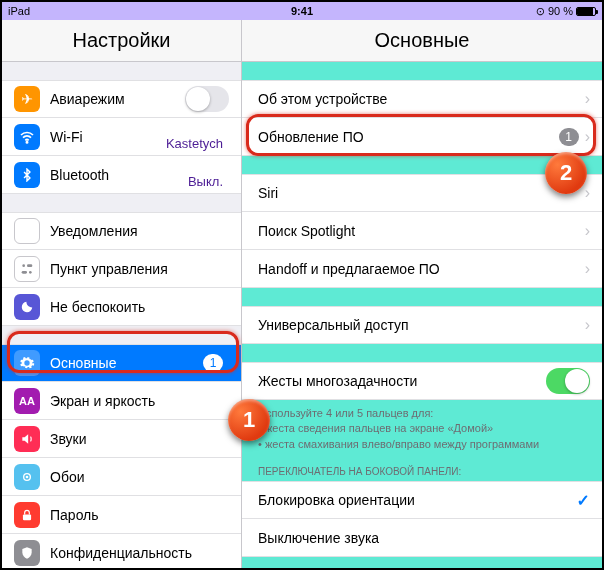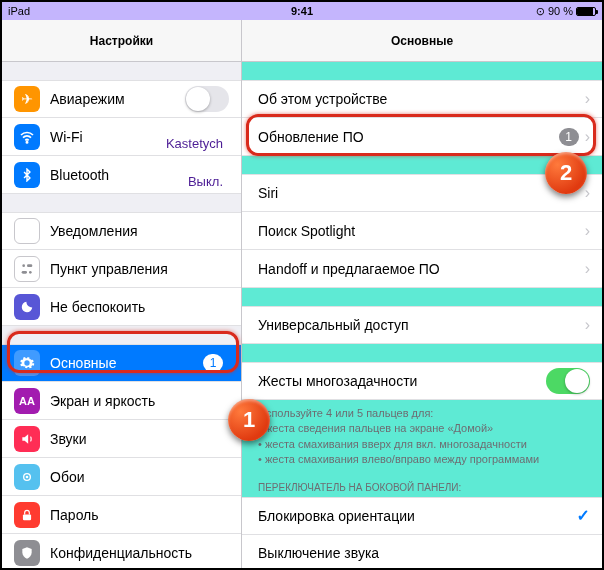--- a/index.html
+++ b/index.html
@@ -40,21 +40,21 @@
     content: ""; position: absolute; right: -3px; top: 2px;
     width: 2px; height: 4px; background: #000; border-radius: 0 1px 1px 0;
   }
   .battery .fill { position: absolute; left: 0; top: 0; bottom: 0; width: 90%; background: #000; border-radius: 1px 0 0 1px;}
   .header-row {
     height: 42px; display: flex; border-bottom: 1px solid #c8c7cc;
     background: #f7f7f7;
   }
   .header-cell {
     display: flex; align-items: center; justify-content: center;
-    font-size: 12px; font-weight: 700; color: #000;
+    font-size: 20px; font-weight: 400; color: #000;
   }
   .header-left { width: 240px; border-right: 1px solid #c8c7cc; }
   .header-right { flex: 1; }
   .body-row { flex: 1; display: flex; overflow: hidden; }
   .sidebar {
     width: 240px; background: #efeff4; border-right: 1px solid #c8c7cc;
     overflow-y: hidden;
   }
   .detail {
     flex: 1; background: #5eead4; overflow-y: hidden;
@@ -313,21 +313,20 @@
       <div class="group">
         <div class="row">
           <span class="label">Жесты многозадачности</span>
           <span class="toggle on">
               <span class="knob"></span>
             </span>
         </div>
         <div class="hint">
           <div>Используйте 4 или 5 пальцев для:</div>
           <div>• жеста сведения пальцев на экране «Домой»</div>
-          <div>• жеста смахивания вверх для вкл. многозадачности</div>
           <div>• жеста смахивания влево/вправо между программами</div>
         </div>
       </div>
 
       <div class="section-header">ПЕРЕКЛЮЧАТЕЛЬ НА БОКОВОЙ ПАНЕЛИ:</div>
       <div class="group tight">
         <div class="row">
           <span class="label">Блокировка ориентации</span>
           <span class="check">✓</span>
         </div>

